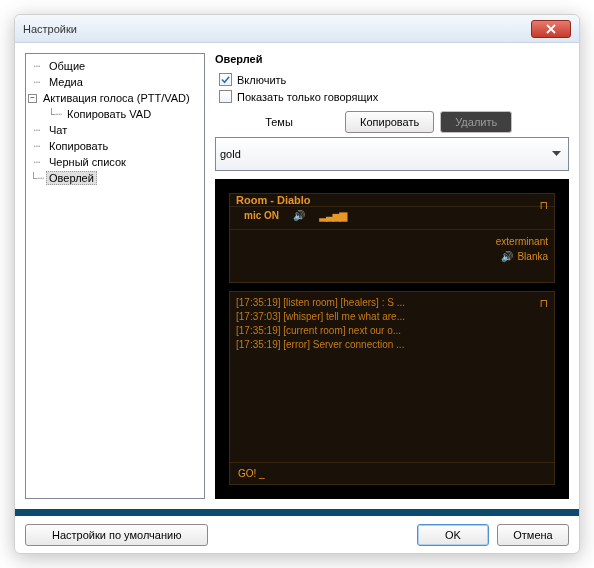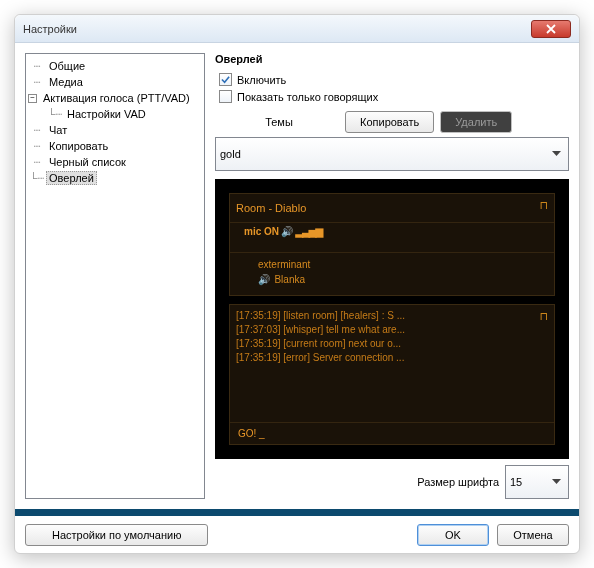--- a/index.html
+++ b/index.html
@@ -132,35 +132,35 @@
     position: relative;
     color: #d68a1f;
     font-family: Verdana, sans-serif;
     font-size: 10px;
   }
   .panel .pin {
     position: absolute; right: 6px; top: 5px;
     color: #cc851a; font-size: 11px;
   }
   .panel-head {
-    padding: 8px 6px;
-    font-weight: normal;
+    padding: 0 6px;
+    font-weight: bold;
     color: #e79628;
     border-bottom: 1px solid #342510;
     font-size: 11px;
   }
   .mic-row {
-    padding: 3px 6px 15px 14px;
+    padding: 3px 6px 8px 14px;
     font-weight: bold;
     font-size: 10px;
-    display: flex; align-items: center; gap: 2px;
+    display: flex; align-items: center; gap: 14px;
     color: #e79628;
     border-bottom: 1px solid #342510;
   }
-  .names { padding: 4px 6px 8px 28px; line-height: 15px; }
+  .names { padding: 4px 6px 18px 28px; line-height: 15px; text-align: right; }
   .names .spk { margin-right: 4px; }
   .chat-msgs { padding: 4px 6px; line-height: 14px; color: #c67c18; }
   .chat-msgs div { white-space: nowrap; overflow: hidden; text-overflow: ellipsis; }
   .chat-input {
     border-top: 1px solid #342510;
     padding: 5px 8px;
     color: #e79628;
   }
   .fontsize-row {
     display: flex; align-items: center; justify-content: flex-end;
@@ -202,21 +202,21 @@
         <span class="tree-indent">┈</span>
         <span class="tree-label">Медиа</span>
       </div>
       <div class="tree-item">
         <span class="expander">−</span>
         <span class="tree-label">Активация голоса (PTT/VAD)</span>
       </div>
       <div class="tree-item">
         <span class="tree-indent"></span>
           <span class="tree-indent">└┈</span>
-        <span class="tree-label">Настройки VAD</span>
+        <span class="tree-label">Копировать VAD</span>
       </div>
       <div class="tree-item">
         <span class="tree-indent">┈</span>
         <span class="tree-label">Чат</span>
       </div>
       <div class="tree-item">
         <span class="tree-indent">┈</span>
         <span class="tree-label">Копировать</span>
       </div>
       <div class="tree-item">
@@ -281,31 +281,20 @@
           <div class="chat-msgs" style="flex:1">
             <div>[17:35:19] [listen room] [healers] : S ...</div>
             <div>[17:37:03] [whisper] tell me what are...</div>
             <div>[17:35:19] [current room] next our o...</div>
             <div>[17:35:19] [error] Server connection ...</div>
           </div>
           <div class="chat-input">GO! _</div>
         </div>
       </div>
 
-      <div class="fontsize-row">
-        <span>Размер шрифта</span>
-        <div class="select">
-          <span class="val">15</span>
-          <span class="arrow">
-            <svg width="9" height="6" viewBox="0 0 9 6">
-                <path d="M0 0 L4.5 5 L9 0 Z" fill="#444"></path>
-              </svg>
-          </span>
-        </div>
-      </div>
     </div>
   </div>
 
   <div class="footer">
     <span class="btn wide">Настройки по умолчанию</span>
     <span class="spacer"></span>
     <span class="btn default" style="width:72px">OK</span>
     <span class="btn" style="width:72px">Отмена</span>
   </div>
 

